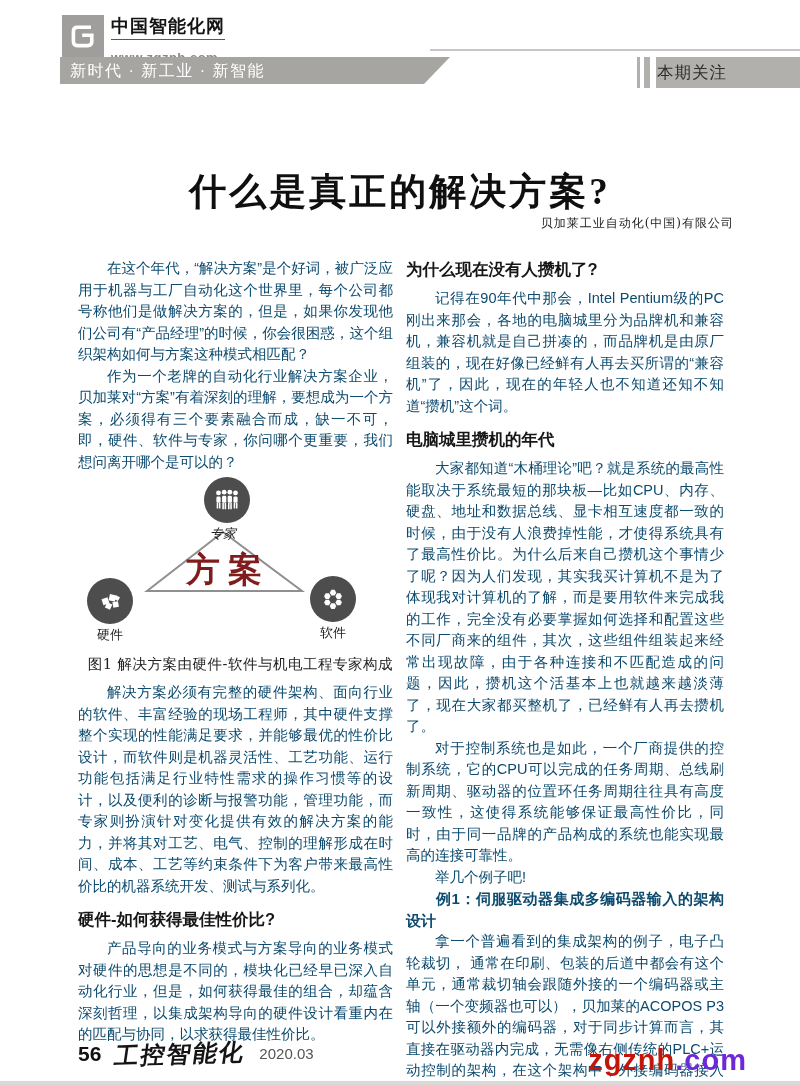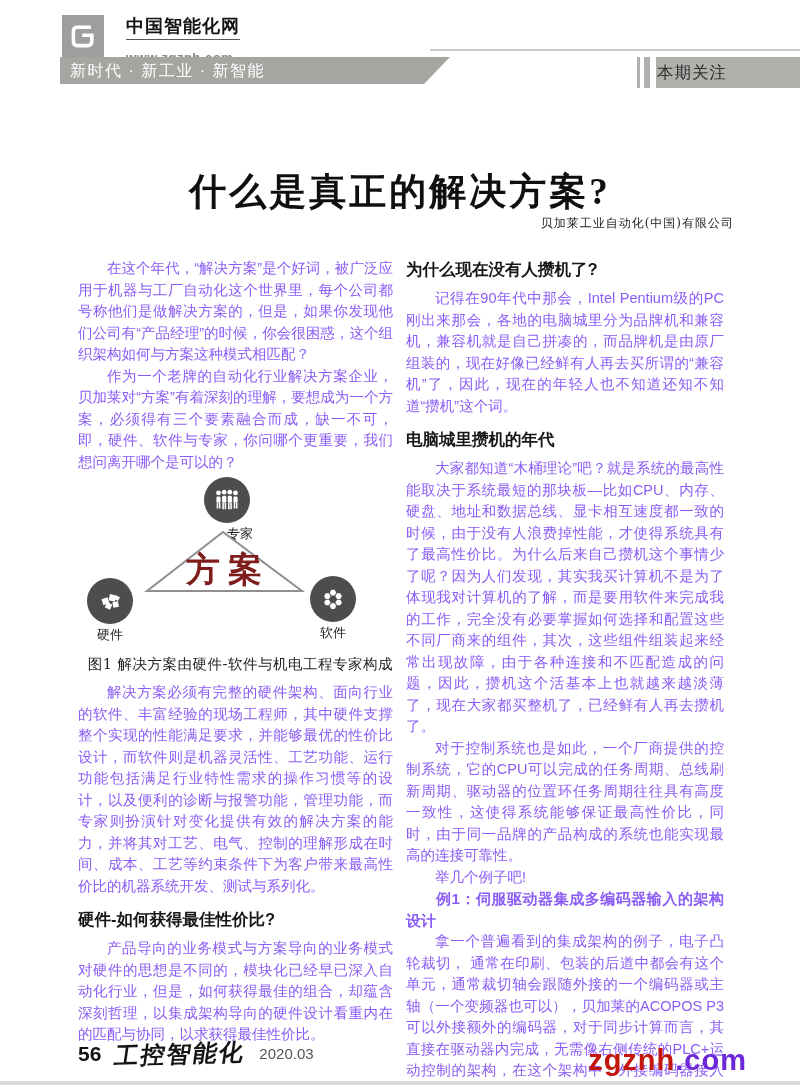--- a/index.html
+++ b/index.html
@@ -4,21 +4,21 @@
 <style>
   html,body { margin:0; padding:0; background:#fff; }
   .page {
     position:relative; width:800px; height:1085px; margin:0 auto;
     background:#ffffff; overflow:hidden;
     font-family:"Liberation Sans","DejaVu Sans",sans-serif; color:#2b2b2b;
   }
   
   .logo-block { position:absolute; left:62px; top:15px; display:flex; align-items:flex-start; }
   .logo-mark { width:42px; height:42px; background:#a09e9c; display:flex; align-items:center; justify-content:center; }
-  .logo-text { margin-left:22px; }
+  .logo-text { margin-left:7px; }
   .site-name { font-size:18px; font-weight:bold; color:#141414; letter-spacing:1px; line-height:22px; }
   .site-url  { font-size:13px; font-weight:bold; color:#8b8987; border-top:1.5px solid #5a5856; padding-top:10px; margin-top:2px; letter-spacing:0.5px; }
   .banner {
     position:absolute; left:60px; top:57px; width:380px; height:27px;
     background:#a7a5a2; color:#ffffff; font-size:16px; line-height:27px;
     padding-left:10px; letter-spacing:1.5px;
     clip-path:polygon(0 0,100% 0,calc(100% - 26px) 100%,0 100%);
   }
   .header-rule { position:absolute; left:430px; top:49px; width:370px; height:2px; background:#c9c7c5; }
   .tag-bar-1 { position:absolute; left:637px; top:57px; width:3px;  height:31px; background:#b2b0ad; }
@@ -36,34 +36,34 @@
   }
   .byline {
     position:absolute; right:66px; top:215px;
     font-family:"DejaVu Serif","Liberation Serif",serif;
     font-size:12px; color:#1d1d1d; letter-spacing:1px;
   }
   
   .col { position:absolute; top:258px; }
   .col-left  { left:78px;  width:315px; }
   .col-right { left:406px; width:318px; }
-  .col p { margin:0; text-indent:2em; text-align:justify; font-size:14.5px; line-height:21.5px; color:#8b5cf6; }
+  .col p { margin:0; text-indent:2em; text-align:justify; font-size:14.5px; line-height:21.5px; color:#0c4a6e; }
   .col-heading { font-size:16.5px; font-weight:bold; color:#161616; margin:12px 0 7px; }
   .col-heading.first { margin-top:1px; }
   .example-heading { font-weight:bold; font-size:15px !important; color:#161616; }
   
   .figure { margin:4px 0 8px; }
   .diagram { position:relative; width:315px; height:168px; }
   .tri-svg { position:absolute; left:0; top:0; }
   .node-circle { position:absolute; width:46px; height:46px; border-radius:50%; background:#4d4d4d; display:flex; align-items:center; justify-content:center; }
   .node-expert   { left:126px; top:0; }
   .node-hardware { left:9px;   top:101px; }
   .node-software { left:232px; top:99px; }
   .node-label { position:absolute; font-size:13px; color:#1e1e1e; width:64px; text-align:center; }
-  .lbl-expert   { left:130px; top:48px; }
+  .lbl-expert   { left:113px; top:48px;font-style:italic; }
   .lbl-hardware { left:0px;   top:149px; }
   .lbl-software { left:223px; top:147px; }
   .center-label { position:absolute; left:100px; top:70px; width:100px; text-align:center;
                   font-size:34px; font-weight:bold; color:#7f1d1d; letter-spacing:8px; }
   .fig-caption { margin:10px 0 0 8px; font-family:"DejaVu Serif","Liberation Serif",serif;
                  font-size:14.5px; color:#1f1f1f; letter-spacing:0.5px;text-align:right; }
   
   .footer { position:absolute; left:78px; top:1038px; display:flex; align-items:center; }
   .page-number { font-size:21px; font-weight:bold; color:#111; }
   .journal-logo { font-family:"DejaVu Serif","Liberation Serif",serif; font-weight:bold;

